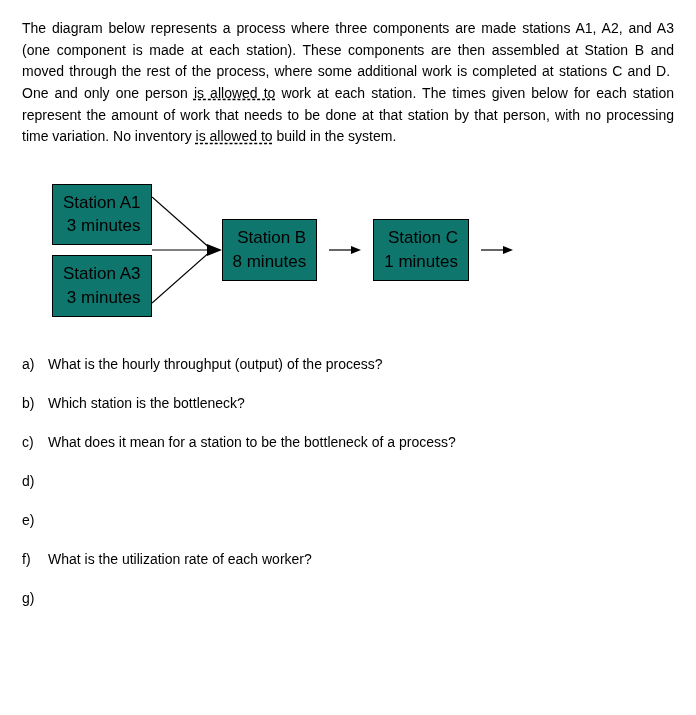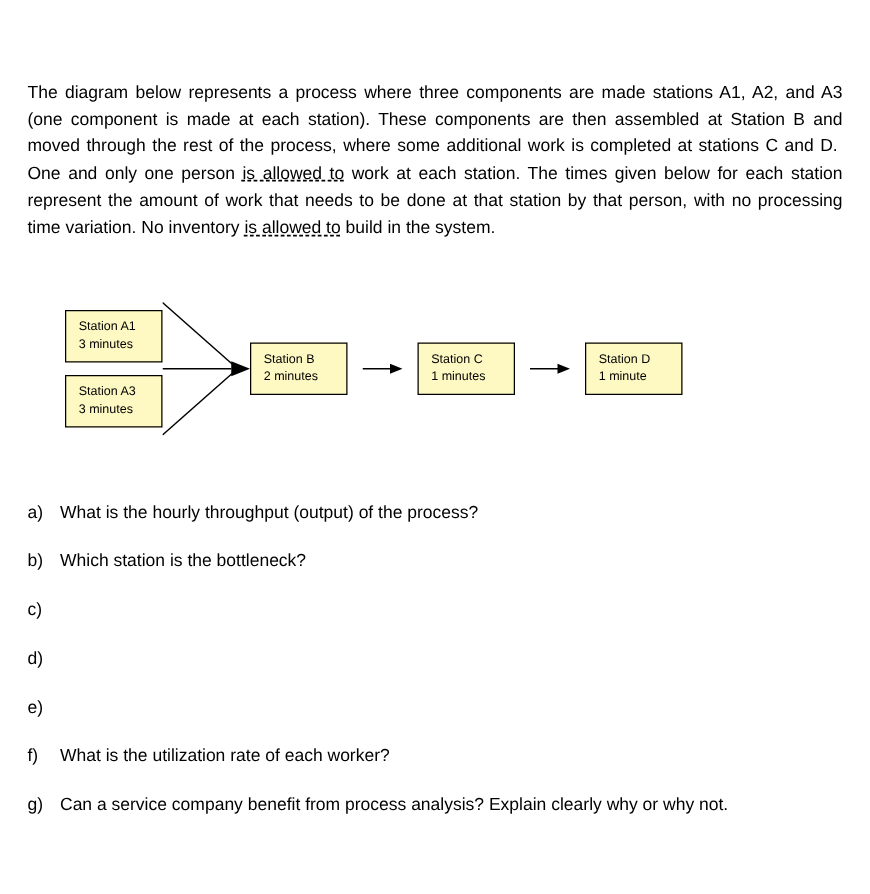--- a/index.html
+++ b/index.html
@@ -10,21 +10,20 @@
       color: #000;
       width: 696px;
       min-height: 715px;
       padding: 18px 22px;
     }
 
     .intro-text {
       line-height: 1.55;
       margin-bottom: 22px;
       text-align: justify;
-      margin-top: 45px;
     }
 
     .underline-dashed {
       text-decoration: underline;
       text-decoration-style: dashed;
     }
 
     
     .diagram {
       display: flex;
@@ -39,25 +38,25 @@
       display: flex;
       flex-direction: column;
       align-items: center;
       gap: 10px;
       margin-right: 0px;
     }
 
     .station-box {
       border: 1px solid #000;
       padding: 6px 10px;
-      text-align: left;
-      font-size: 10px;
+      text-align: right;
+      font-size: 17px;
       min-width: 78px;
       line-height: 1.4;
-      background: #fef9c3;
+      background: #0f766e;
     }
 
     
     .converge-area {
       position: relative;
       width: 70px;
       height: 160px;
       flex-shrink: 0;
     }
 
@@ -138,64 +137,60 @@
 
       <line x1="0" y1="133" x2="60" y2="80" stroke="black" stroke-width="1.2"></line>
 
       <polygon points="55,74 70,80 55,86" fill="black"></polygon>
     </svg>
   </div>
 
   <div class="right-chain">
     <div class="station-box">
       <div>Station B</div>
-      <div>2 minutes</div>
+      <div>8 minutes</div>
     </div>
     <div class="arrow-right">
       <svg viewBox="0 0 32 16">
           <line x1="0" y1="8" x2="26" y2="8" stroke="black" stroke-width="1.2"></line>
           <polygon points="22,4 32,8 22,12" fill="black"></polygon>
         </svg>
     </div>
     <div class="station-box">
       <div>Station C</div>
       <div>1 minutes</div>
     </div>
     <div class="arrow-right">
       <svg viewBox="0 0 32 16">
           <line x1="0" y1="8" x2="26" y2="8" stroke="black" stroke-width="1.2"></line>
           <polygon points="22,4 32,8 22,12" fill="black"></polygon>
         </svg>
     </div>
-    <div class="station-box">
-      <div>Station D</div>
-      <div>1 minute</div>
-    </div>
   </div>
 </div>
 
 <div class="questions">
   <div class="question-item">
     <span class="q-label">a)</span>
     <span class="q-text">What is the hourly throughput (output) of the process?</span>
   </div>
   <div class="question-item">
     <span class="q-label">b)</span>
     <span class="q-text">Which station is the bottleneck?</span>
   </div>
   <div class="question-item">
     <span class="q-label">c)</span>
+    <span class="q-text">  What does it mean for a station to be the bottleneck of a process?</span>
   </div>
   <div class="question-item">
     <span class="q-label">d)</span>
   </div>
   <div class="question-item">
     <span class="q-label">e)</span>
   </div>
   <div class="question-item">
     <span class="q-label">f)</span>
     <span class="q-text">What is the utilization rate of each worker?</span>
   </div>
   <div class="question-item">
     <span class="q-label">g)</span>
-    <span class="q-text">Can a service company benefit from process analysis? Explain clearly why or why not.</span>
   </div>
 </div>
 
 </body></html>

